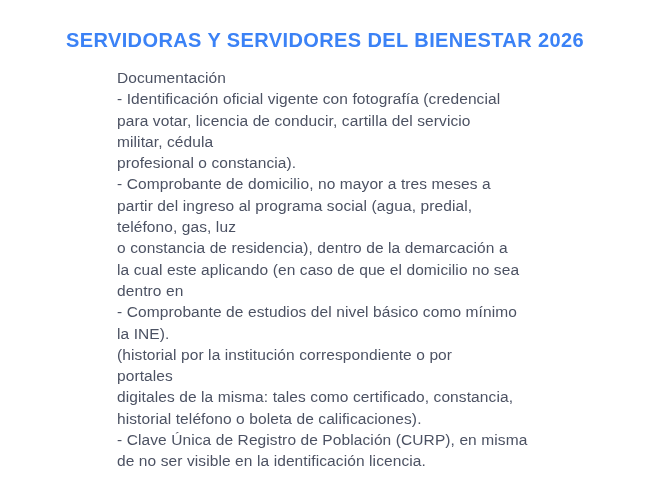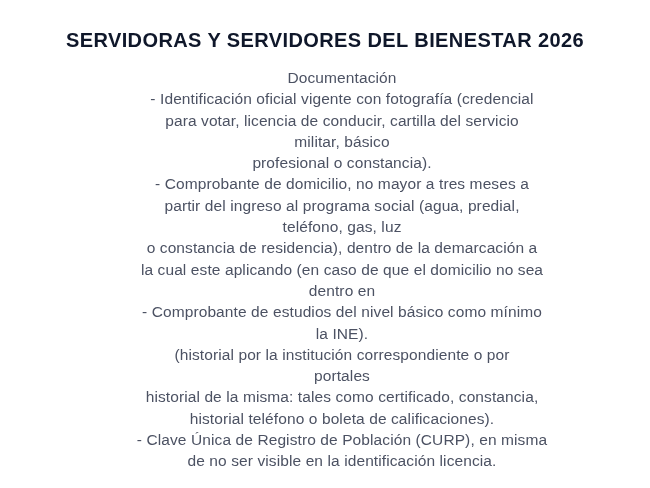--- a/index.html
+++ b/index.html
@@ -26,45 +26,44 @@
     font-family: "Liberation Sans", sans-serif;
   }
   .content {
     margin: 15px 0 0 117px;
     width: 450px;
     font-size: 15.5px;
     line-height: 21.3px;
     font-weight: 400;
     color: #4c5263;
     letter-spacing: 0.1px;
-    text-align: center;
   }
   .text-line {
     white-space: nowrap;
   }
 </style>
 </head>
 <body>
 
 <div class="page" style="background: rgb(255, 255, 255);">
-  <h1 class="title" style="color: #0f172a;">SERVIDORAS Y SERVIDORES DEL BIENESTAR 2026</h1>
+  <h1 class="title" style="color: #3b82f6;">SERVIDORAS Y SERVIDORES DEL BIENESTAR 2026</h1>
   <div class="content" id="lines-container" style="color: rgb(76, 82, 99);">
       <div class="text-line">Documentación</div>
       <div class="text-line">- Identificación oficial vigente con fotografía (credencial</div>
       <div class="text-line">para votar, licencia de conducir, cartilla del servicio</div>
-      <div class="text-line">militar, básico</div>
+      <div class="text-line">militar, cédula</div>
       <div class="text-line">profesional o constancia).</div>
       <div class="text-line">- Comprobante de domicilio, no mayor a tres meses a</div>
       <div class="text-line">partir del ingreso al programa social (agua, predial,</div>
       <div class="text-line">teléfono, gas, luz</div>
       <div class="text-line">o constancia de residencia), dentro de la demarcación a</div>
       <div class="text-line">la cual este aplicando (en caso de que el domicilio no sea</div>
       <div class="text-line">dentro en</div>
       <div class="text-line">- Comprobante de estudios del nivel básico como mínimo</div>
       <div class="text-line">la INE).</div>
       <div class="text-line">(historial por la institución correspondiente o por</div>
       <div class="text-line">portales</div>
-      <div class="text-line">historial de la misma: tales como certificado, constancia,</div>
+      <div class="text-line">digitales de la misma: tales como certificado, constancia,</div>
       <div class="text-line">historial teléfono o boleta de calificaciones).</div>
       <div class="text-line">- Clave Única de Registro de Población (CURP), en misma</div>
       <div class="text-line">de no ser visible en la identificación licencia.</div>
     </div>
 </div>
 
 </body></html>

